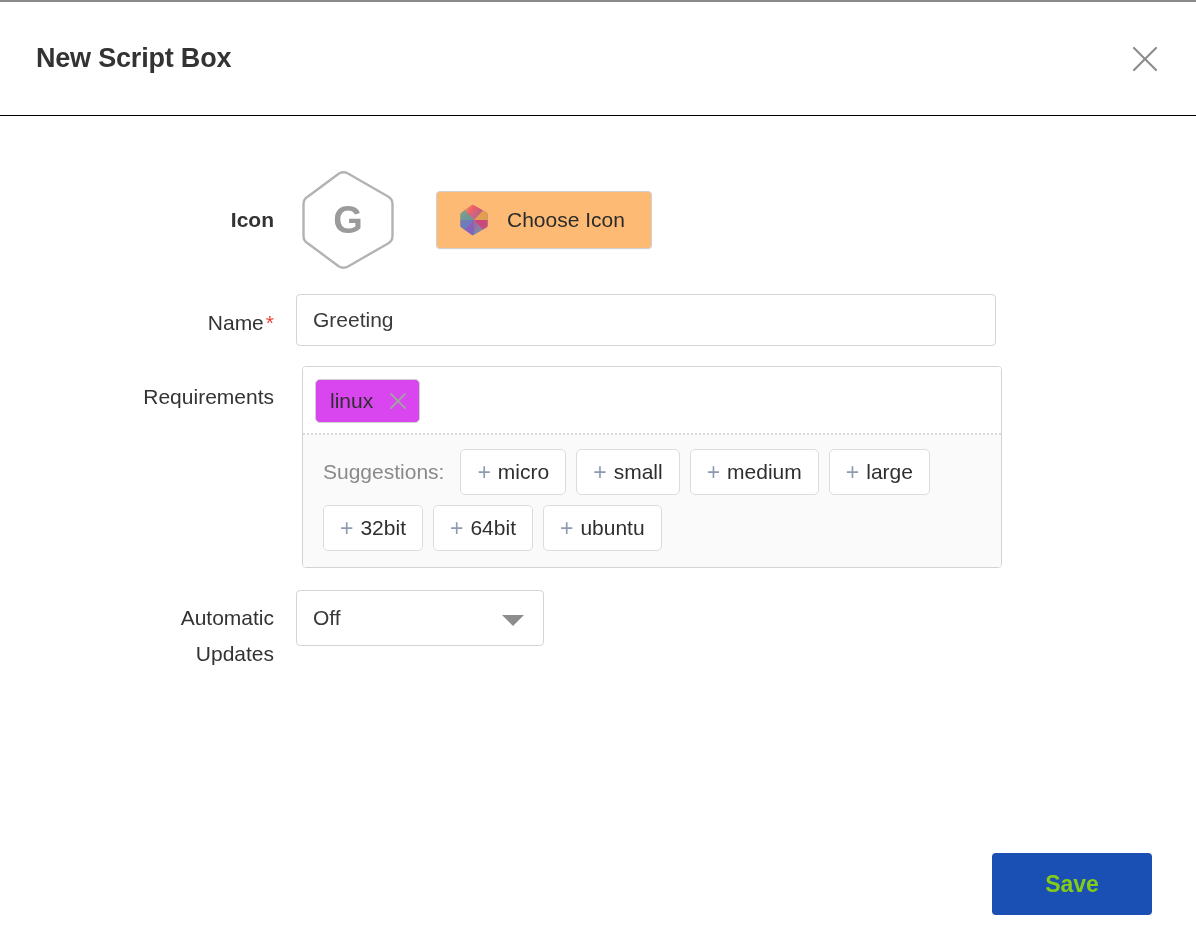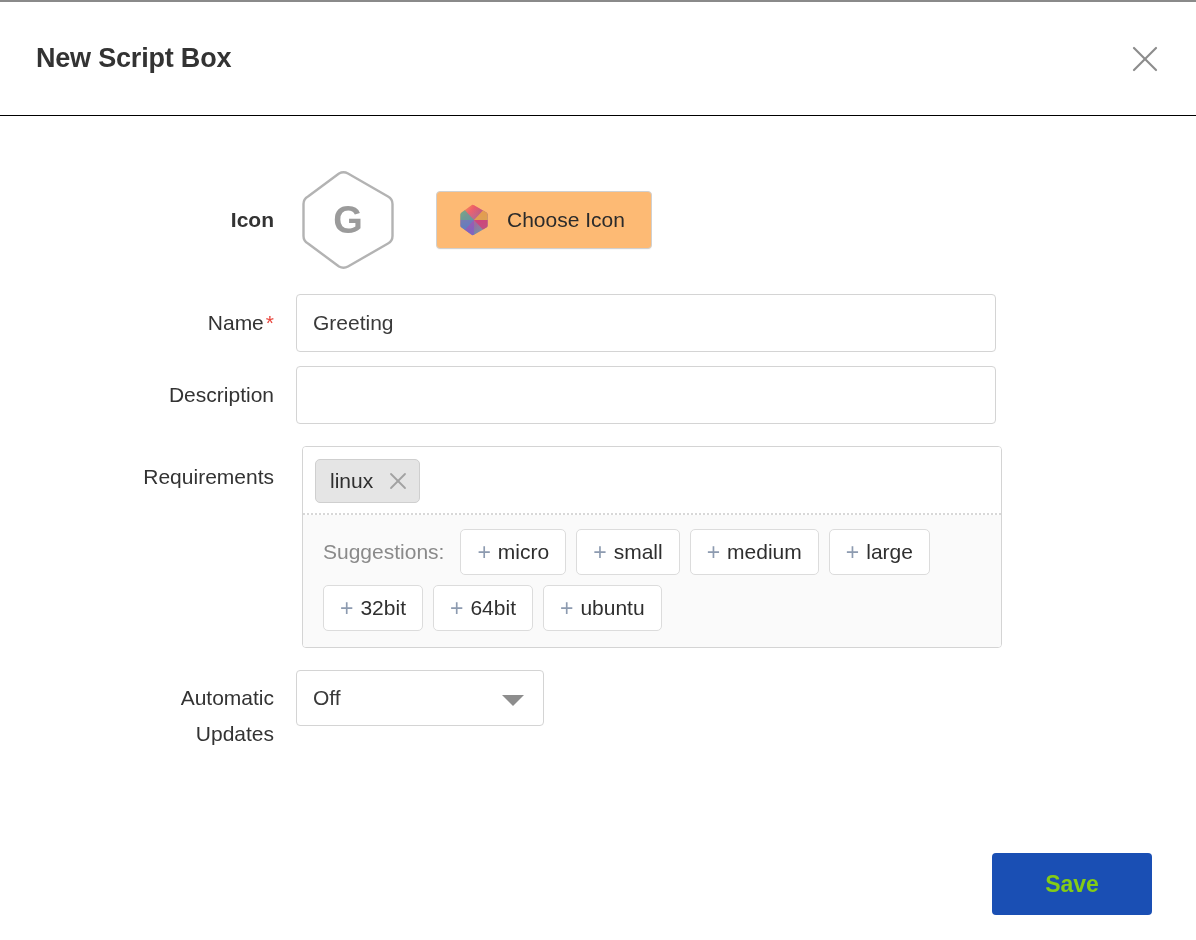--- a/index.html
+++ b/index.html
@@ -107,21 +107,21 @@
     font-size: 21px;
     color: #2b2b2b;
     box-shadow: 0 1px 1px rgba(0,0,0,0.03);
   }
   .choose-btn .swatch { margin-right: 18px; display: flex; }
   .choose-btn .swatch svg { display: block; }
 
   
   .txt-input {
     width: 700px;
-    height: 58px;
+    height: 52px;
     border: 1px solid #d4d4d4;
     border-radius: 4px;
     background: #ffffff;
     font-family: "Liberation Sans", sans-serif;
     font-size: 21px;
     color: #3a3a3a;
     padding: 0 16px;
     outline: none;
   }
   .txt-input::placeholder { color: #a8a8a8; }
@@ -142,21 +142,21 @@
     flex-wrap: wrap;
     gap: 8px;
   }
   .tag {
     display: inline-flex;
     align-items: center;
     height: 44px;
     padding: 0 10px 0 14px;
     border: 1px solid #cfcfcf;
     border-radius: 5px;
-    background: #e5e5e5;
+    background: #d946ef;
     font-size: 21px;
     color: #2f2f2f;
     cursor: default;
   }
   .tag .tag-x {
     margin-left: 14px;
     display: flex;
     align-items: center;
     cursor: pointer;
   }
@@ -320,26 +320,20 @@
 
     <div class="form-row" style="margin-bottom:14px;">
       <div class="f-label" style="line-height:58px;">
         <span>Name</span><span class="req-star">*</span>
       </div>
       <div class="f-control">
         <input class="txt-input" type="text" value="Greeting" placeholder="" style="">
       </div>
     </div>
 
-    <div class="form-row" style="margin-bottom:22px;">
-      <div class="f-label" style="line-height:58px;">Description</div>
-      <div class="f-control">
-        <input class="txt-input" type="text" value="" style="">
-      </div>
-    </div>
 
     <div class="form-row" style="margin-bottom:22px;gap:6px;">
       <div class="f-label" style="line-height:62px;">Requirements</div>
       <div class="f-control">
         <div class="req-box">
           <div class="tag-area">
             <span class="tag">
               <span>linux</span>
               <span class="tag-x">
                 <span>

